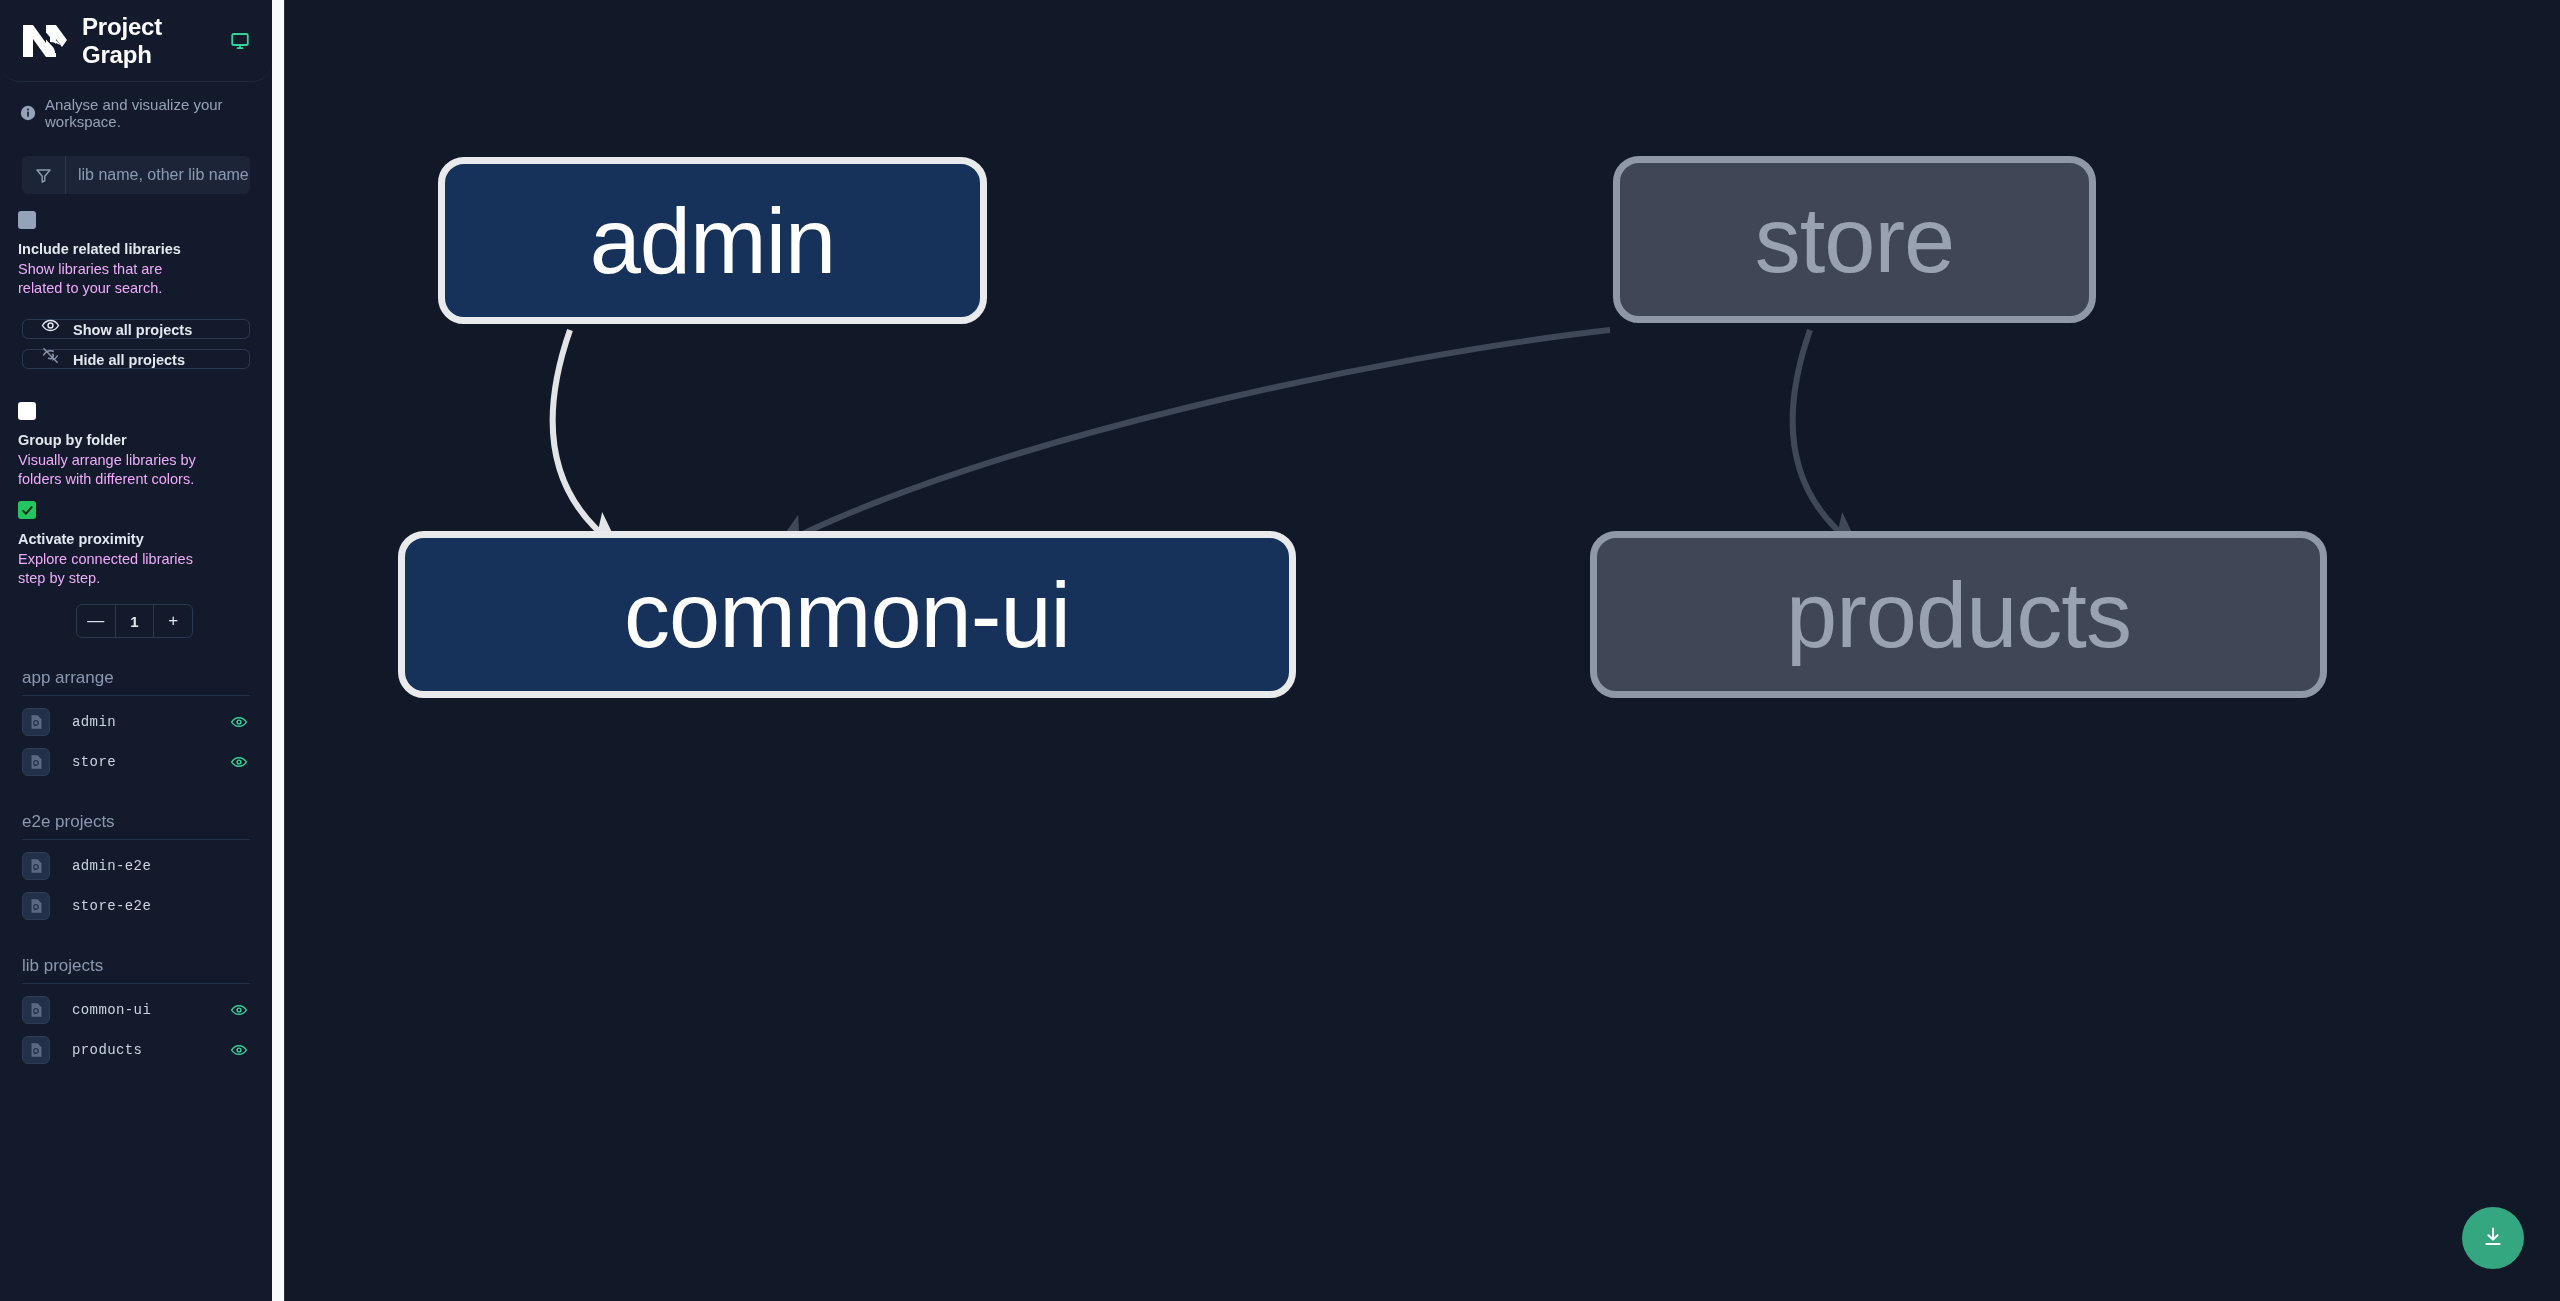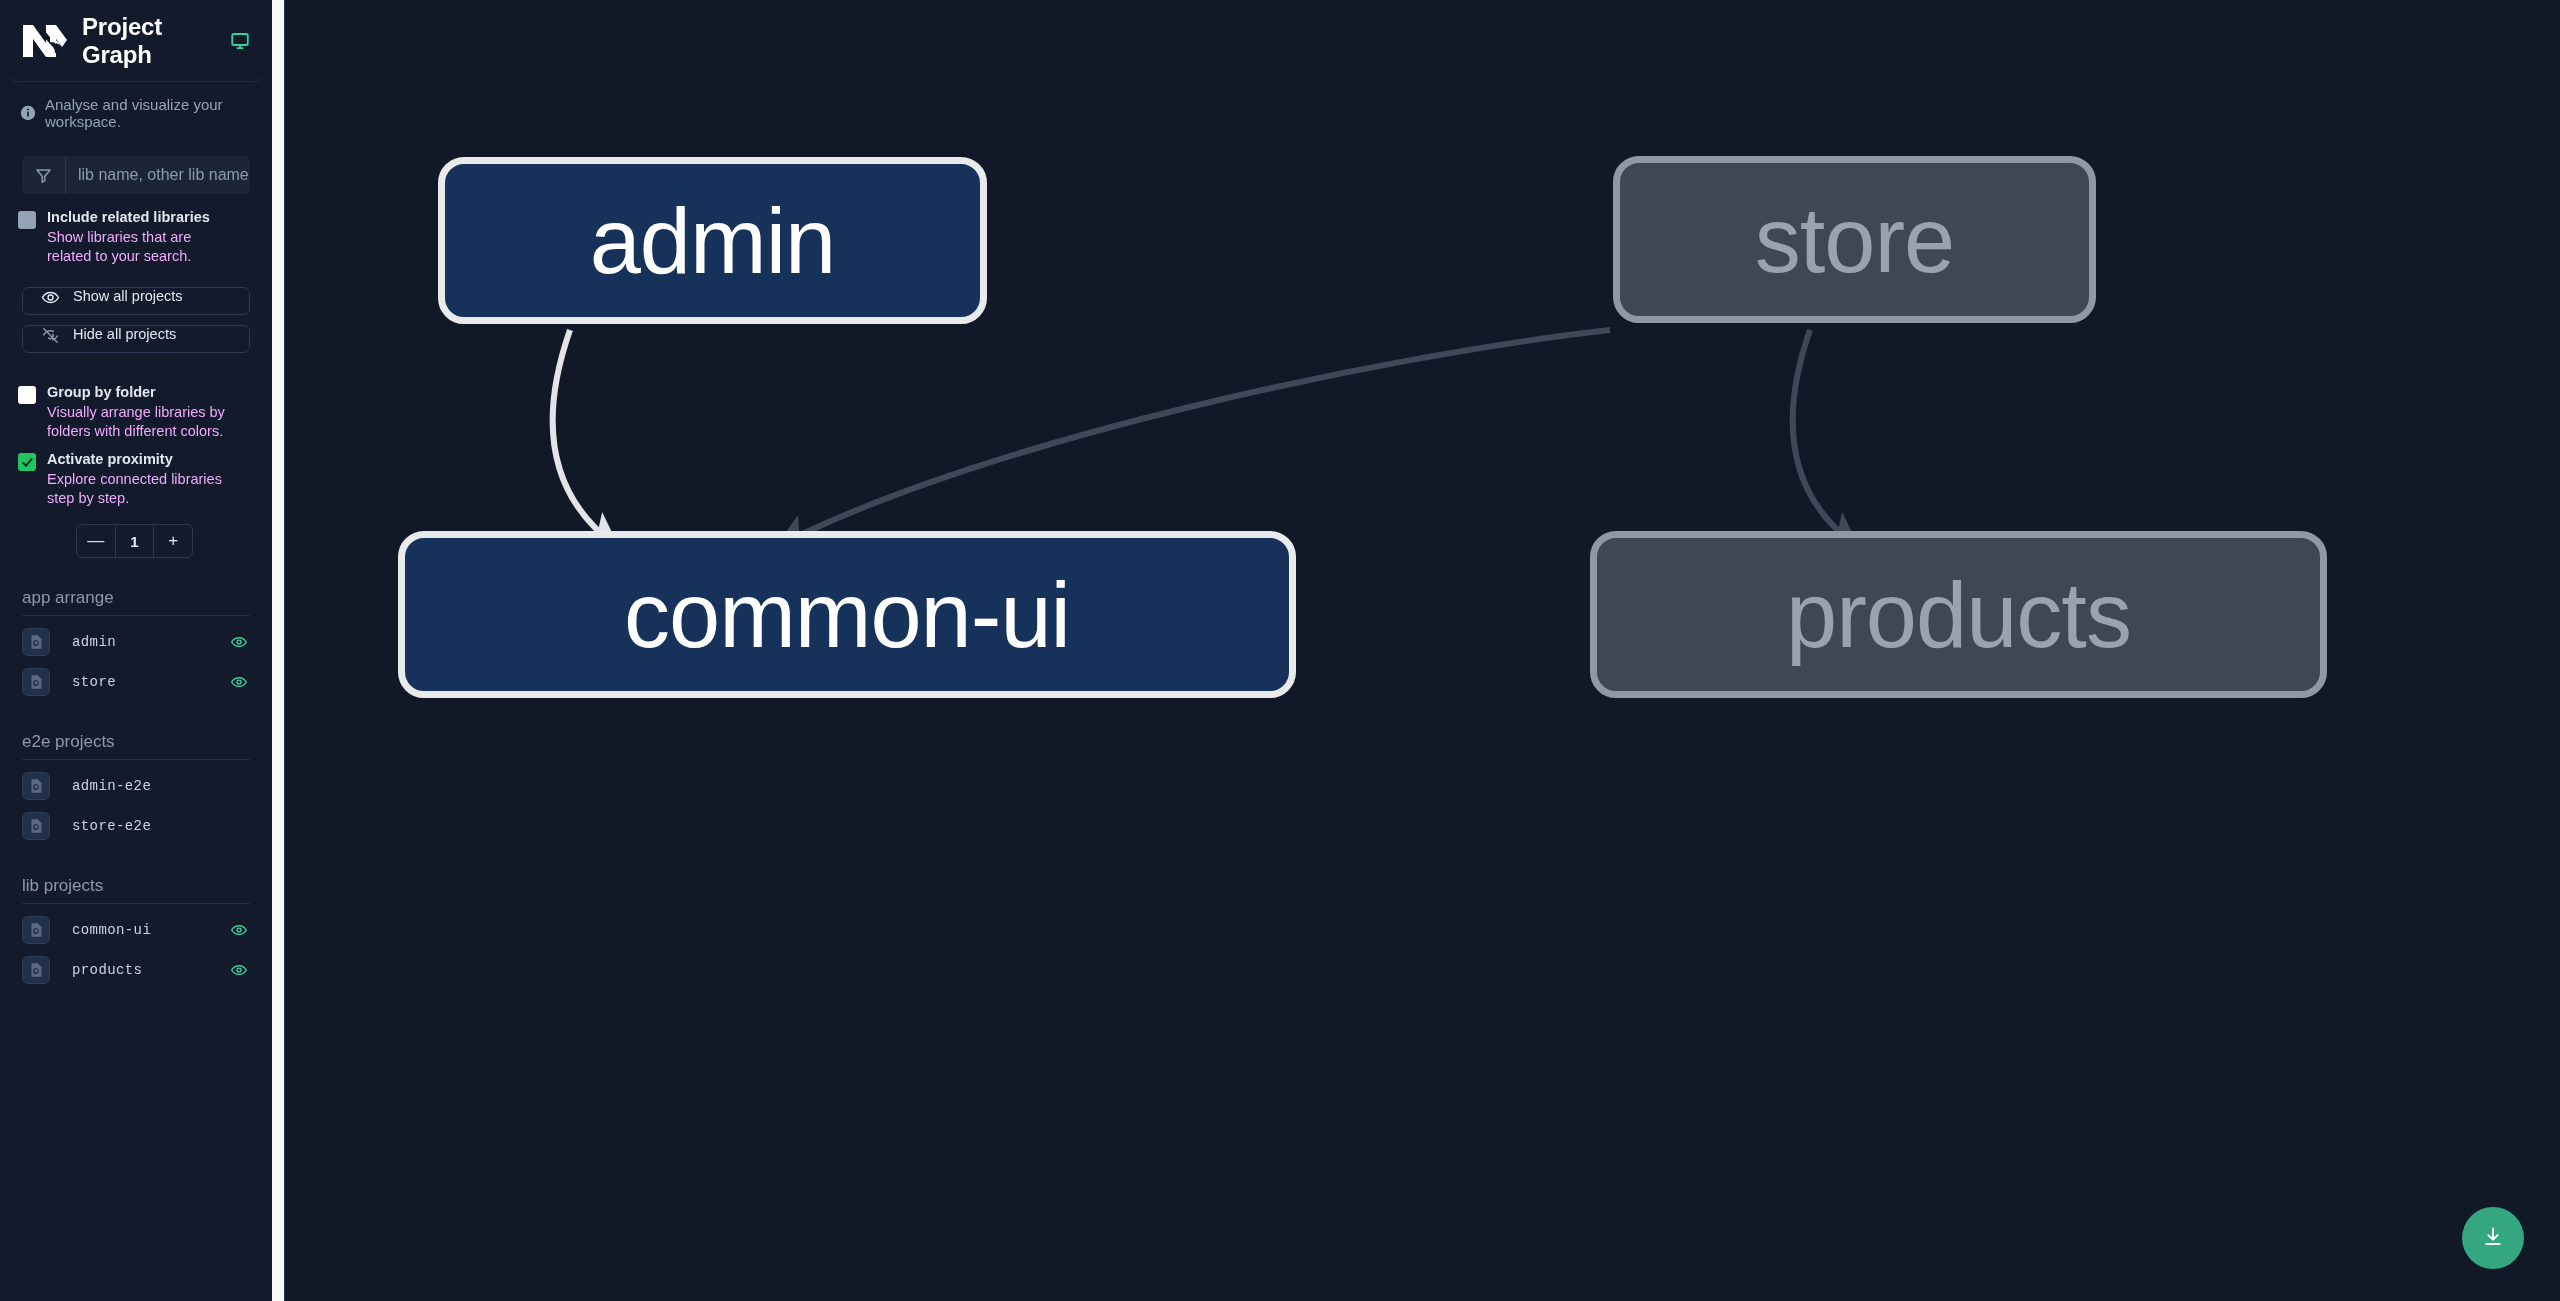--- a/index.html
+++ b/index.html
@@ -62,43 +62,43 @@
   }
   .sb-search input {
     flex: 1; height: 36px;
     background: transparent; border: none; outline: none;
     color: #e5e5e5; font-size: 16px;
     font-family: "Liberation Sans", sans-serif;
     padding-left: 12px;
   }
   .sb-search input::placeholder { color: #8b9ab1; }
 
-  .chk-row { display: flex; gap: 11px; padding: 14px 22px 0 18px; }
+  .chk-row { display: flex; gap: 11px; padding: 14px 22px 0 18px; flex-direction: column; }
   .chk {
     width: 18px; height: 18px; flex: 0 0 18px; margin-top: 3px;
     border-radius: 3px;
     background: #94a3b8;
   }
   .chk.empty-white { background: #ffffff; }
   .chk.checked {
     background: #22c55e;
     display: flex; align-items: center; justify-content: center;
   }
   .chk-text { }
   .chk-title { color: #e2e8f0; font-size: 14.5px; font-weight: bold; line-height: 18px; }
   .chk-desc  { color: #f0abfc; font-size: 14.5px; line-height: 18.5px; margin-top: 2px; max-width: 185px;}
 
   .sb-btn {
     margin: 0 22px;
-    height: 28px;
+    height: 20px;
     border: 1px solid #2b3852;
     border-radius: 6px;
-    display: flex; align-items: flex-start;
+    display: flex; align-items: flex-end;
     padding-left: 18px; gap: 13px;
-    color: #e2e8f0; font-size: 14.5px; font-weight: normal;
+    color: #e2e8f0; font-size: 14.5px; font-weight: bold;
     cursor: pointer;
     background: transparent;
   }
   .sb-btn + .sb-btn { margin-top: 10px; }
 
   .stepper {
     margin: 17px 22px 0 76px;
     width: 117px; height: 34px;
     display: flex;
     border: 1px solid #2b3852;

